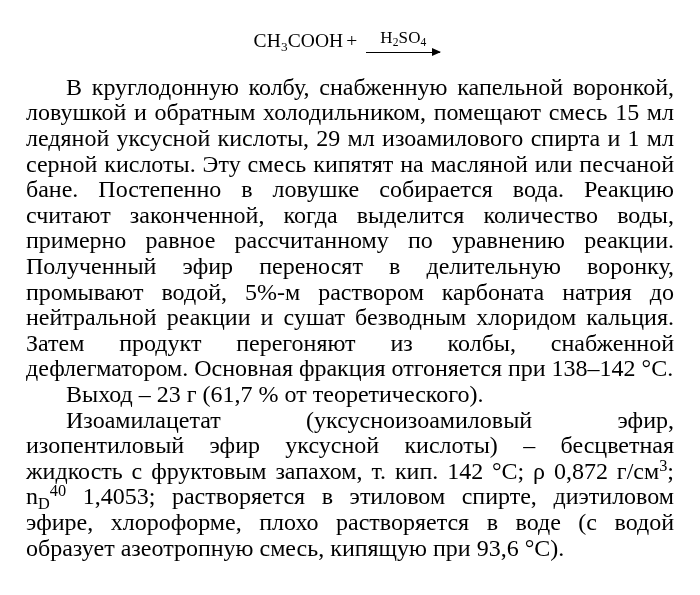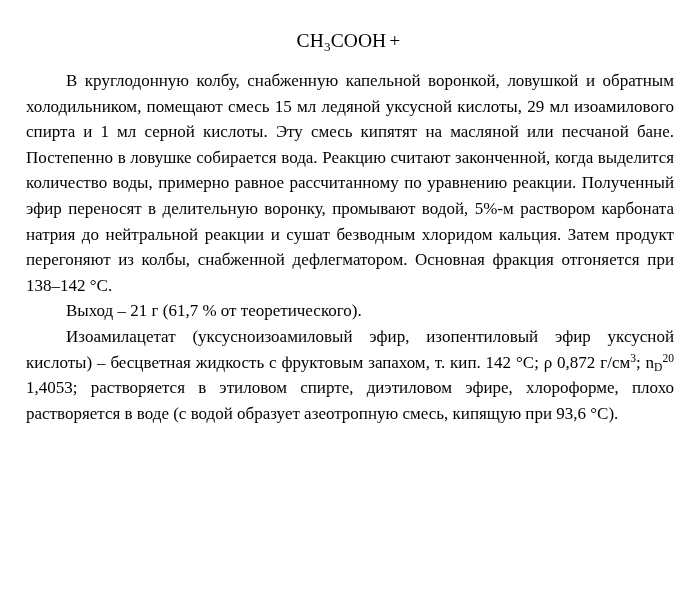--- a/index.html
+++ b/index.html
@@ -82,40 +82,47 @@
     width: 0;
     height: 0;
     border-top: 4.4px solid transparent;
     border-bottom: 4.4px solid transparent;
     border-left: 9px solid #000;
   }
 
   
   .body-text {
     margin-top: 16px;
-    font-size: 17px;
+    font-size: 24px;
     line-height: 25.6px;
     text-align: justify;
     text-justify: inter-word;
     hyphens: manual;
   }
   .body-text p {
     margin: 0;
     text-indent: 40px;
   }
 </style>
 </head>
 <body>
 
 <div class="page">
 
   <div class="scheme">
     <span class="formula">CH<sub>3</sub>COOH</span>
     <span class="plus">+</span>
+    <span class="arrow-block">
+      <span class="arrow-label">H<sub>2</sub>SO<sub>4</sub></span>
+      <span class="arrow">
+        <span class="shaft"></span>
+          <span class="head"></span>
+      </span>
+    </span>
   </div>
 
   <div class="body-text">
     <p>В круглодонную колбу, снабженную капельной воронкой, ловушкой и обратным холодильником, помещают смесь 15 мл ледяной уксусной кислоты, 29 мл изоамилового спирта и 1 мл серной кислоты. Эту смесь кипятят на масляной или песчаной бане. Постепенно в ловушке собирается вода. Реакцию считают законченной, когда выделится количество воды, примерно равное рассчитанному по уравнению реакции. Полученный эфир переносят в делительную воронку, промывают водой, 5%-м раствором карбоната натрия до нейтральной реакции и сушат безводным хлоридом кальция. Затем продукт перегоняют из колбы, снабженной дефлегматором. Основная фракция отгоняется при 138–142 °С.</p>
-    <p>Выход – 21 г (61,7 % от теоретического).</p>
-    <p><span>Изоамилацетат (уксусноизоамиловый эфир, изопентиловый эфир уксусной кислоты) – бесцветная жидкость с фруктовым запахом, т. кип. 142 °С; ρ 0,872 г/см</span><sup>3</sup><span>; n</span><sub>D</sub><sup>20</sup><span> 1,4053; растворяется в этиловом спирте, диэтиловом эфире, хлороформе, плохо растворяется в воде (с водой образует азеотропную смесь, кипящую при 93,6 °С).</span></p>
+    <p>Выход – 23 г (61,7 % от теоретического).</p>
+    <p><span>Изоамилацетат (уксусноизоамиловый эфир, изопентиловый эфир уксусной кислоты) – бесцветная жидкость с фруктовым запахом, т. кип. 142 °С; ρ 0,872 г/см</span><sup>3</sup><span>; n</span><sub>D</sub><sup>40</sup><span> 1,4053; растворяется в этиловом спирте, диэтиловом эфире, хлороформе, плохо растворяется в воде (с водой образует азеотропную смесь, кипящую при 93,6 °С).</span></p>
   </div>
 
 </div>
 
 </body></html>

